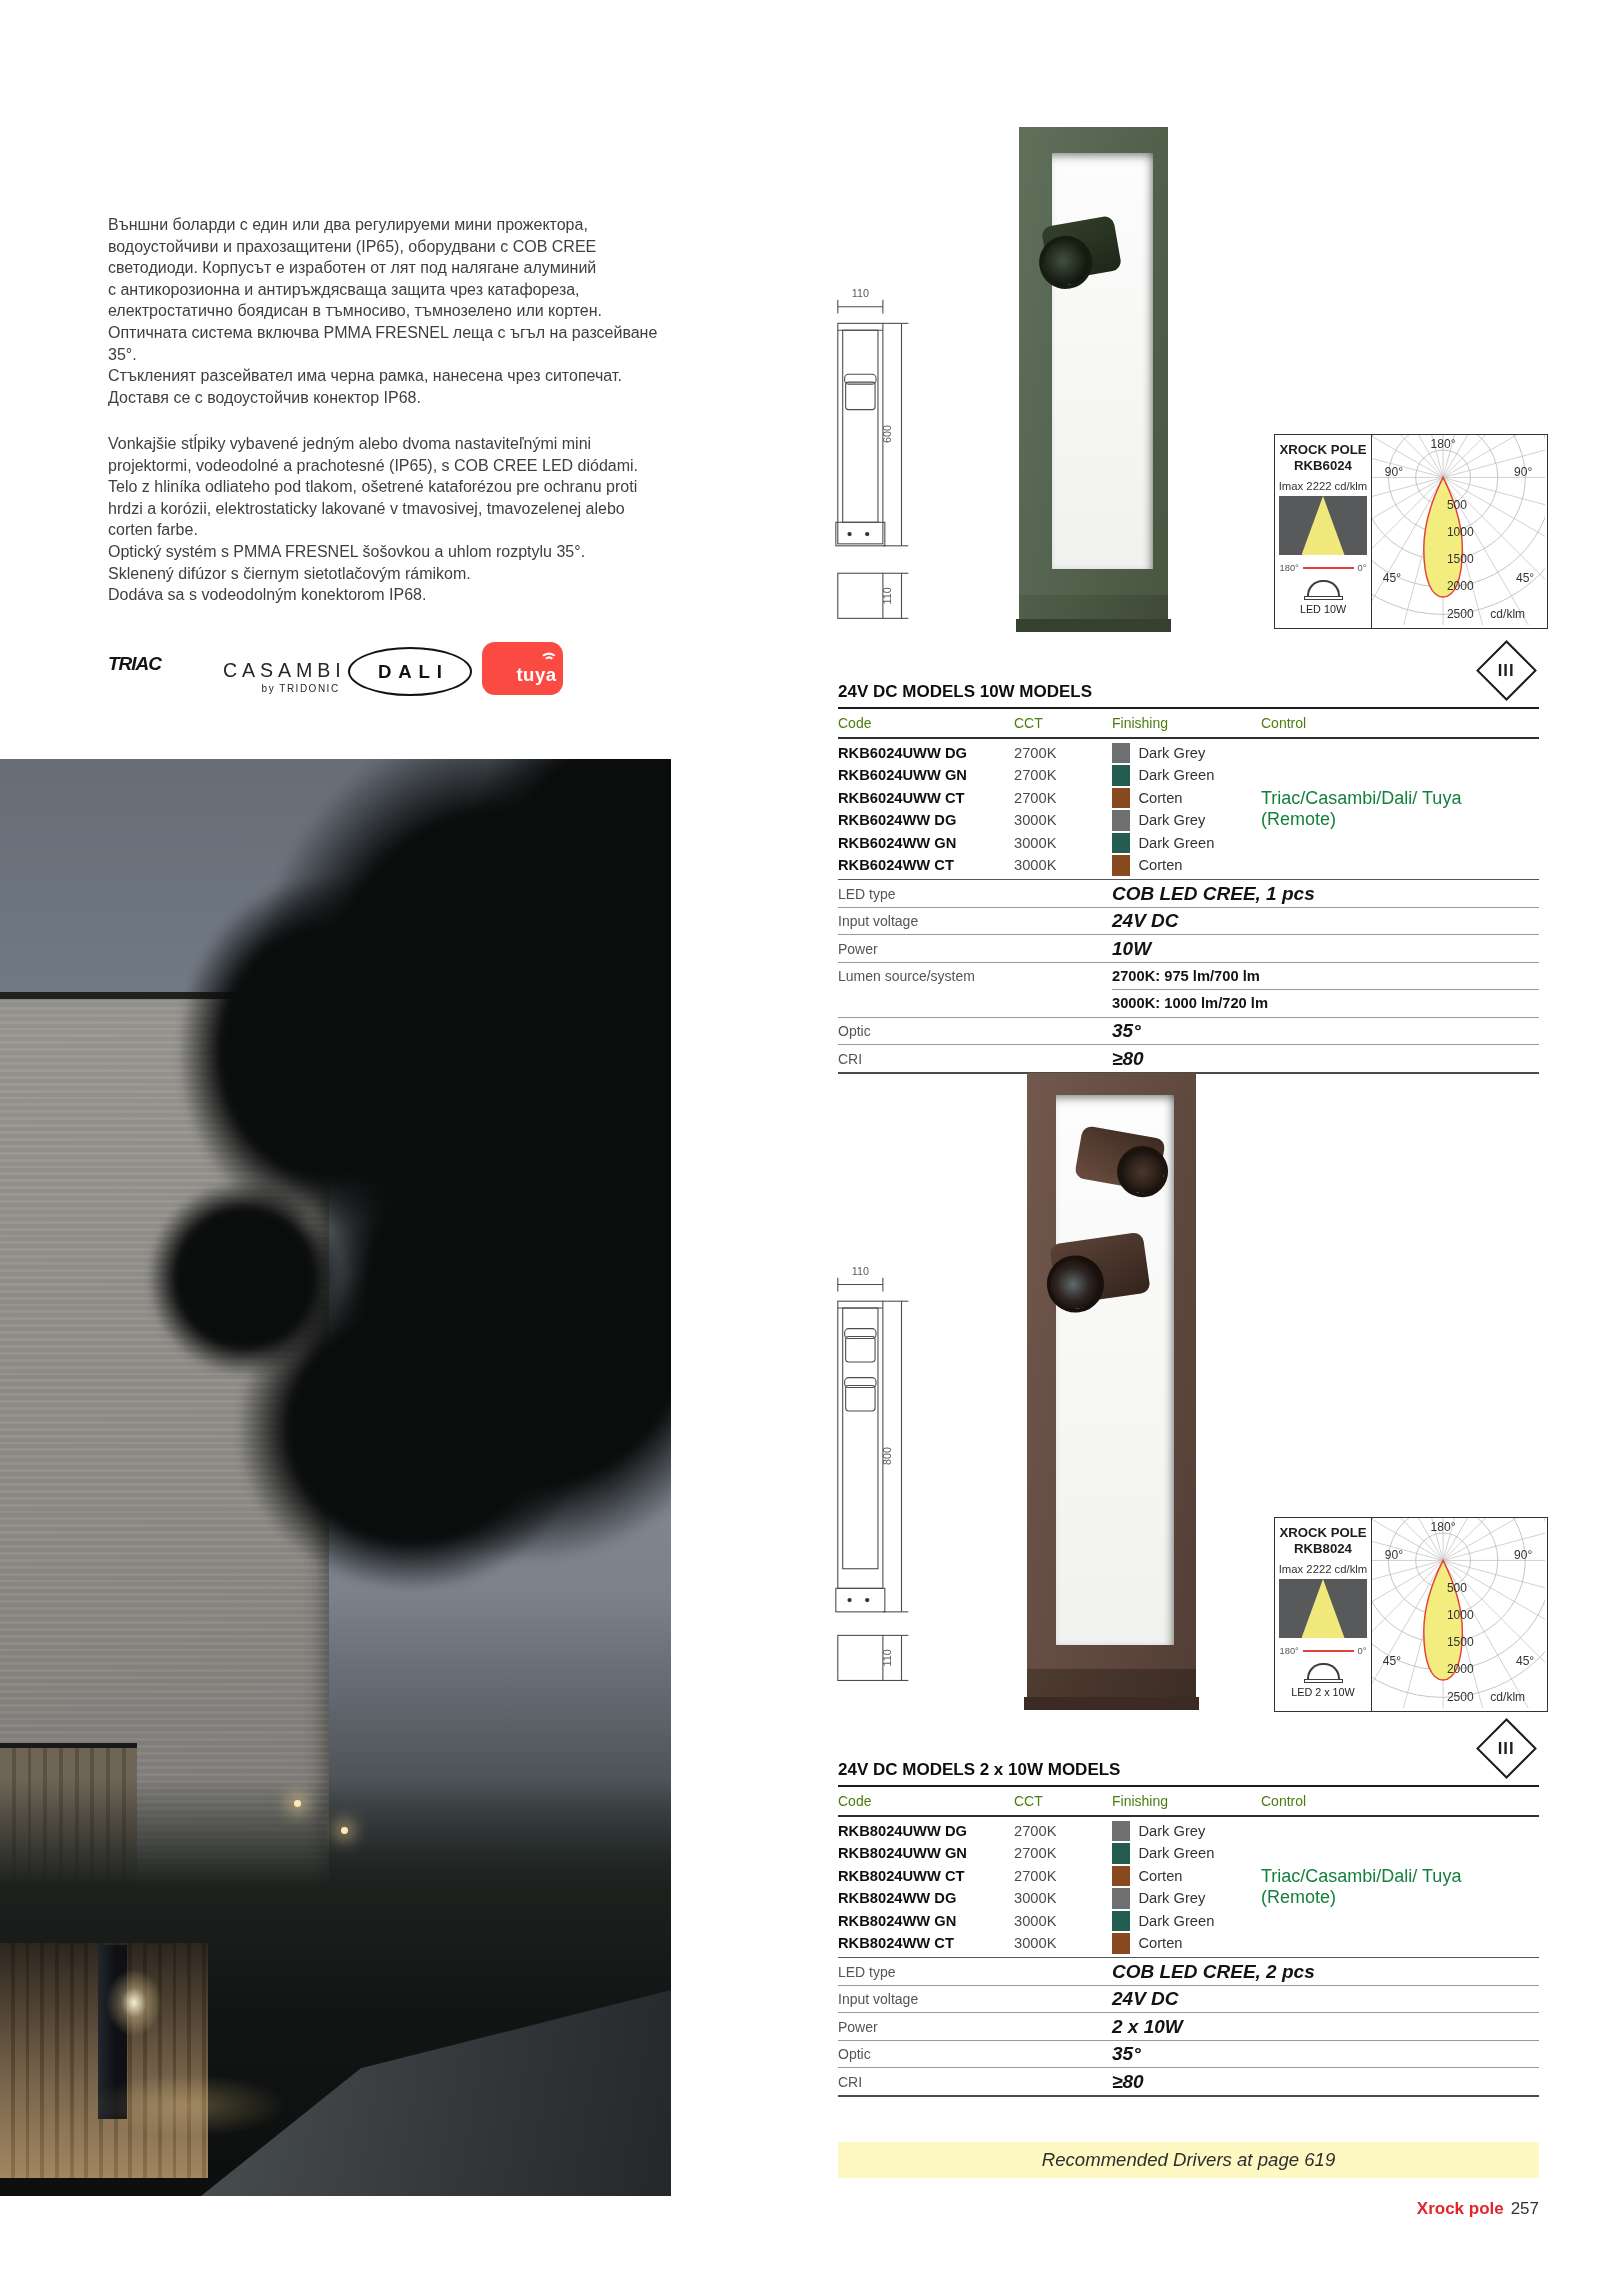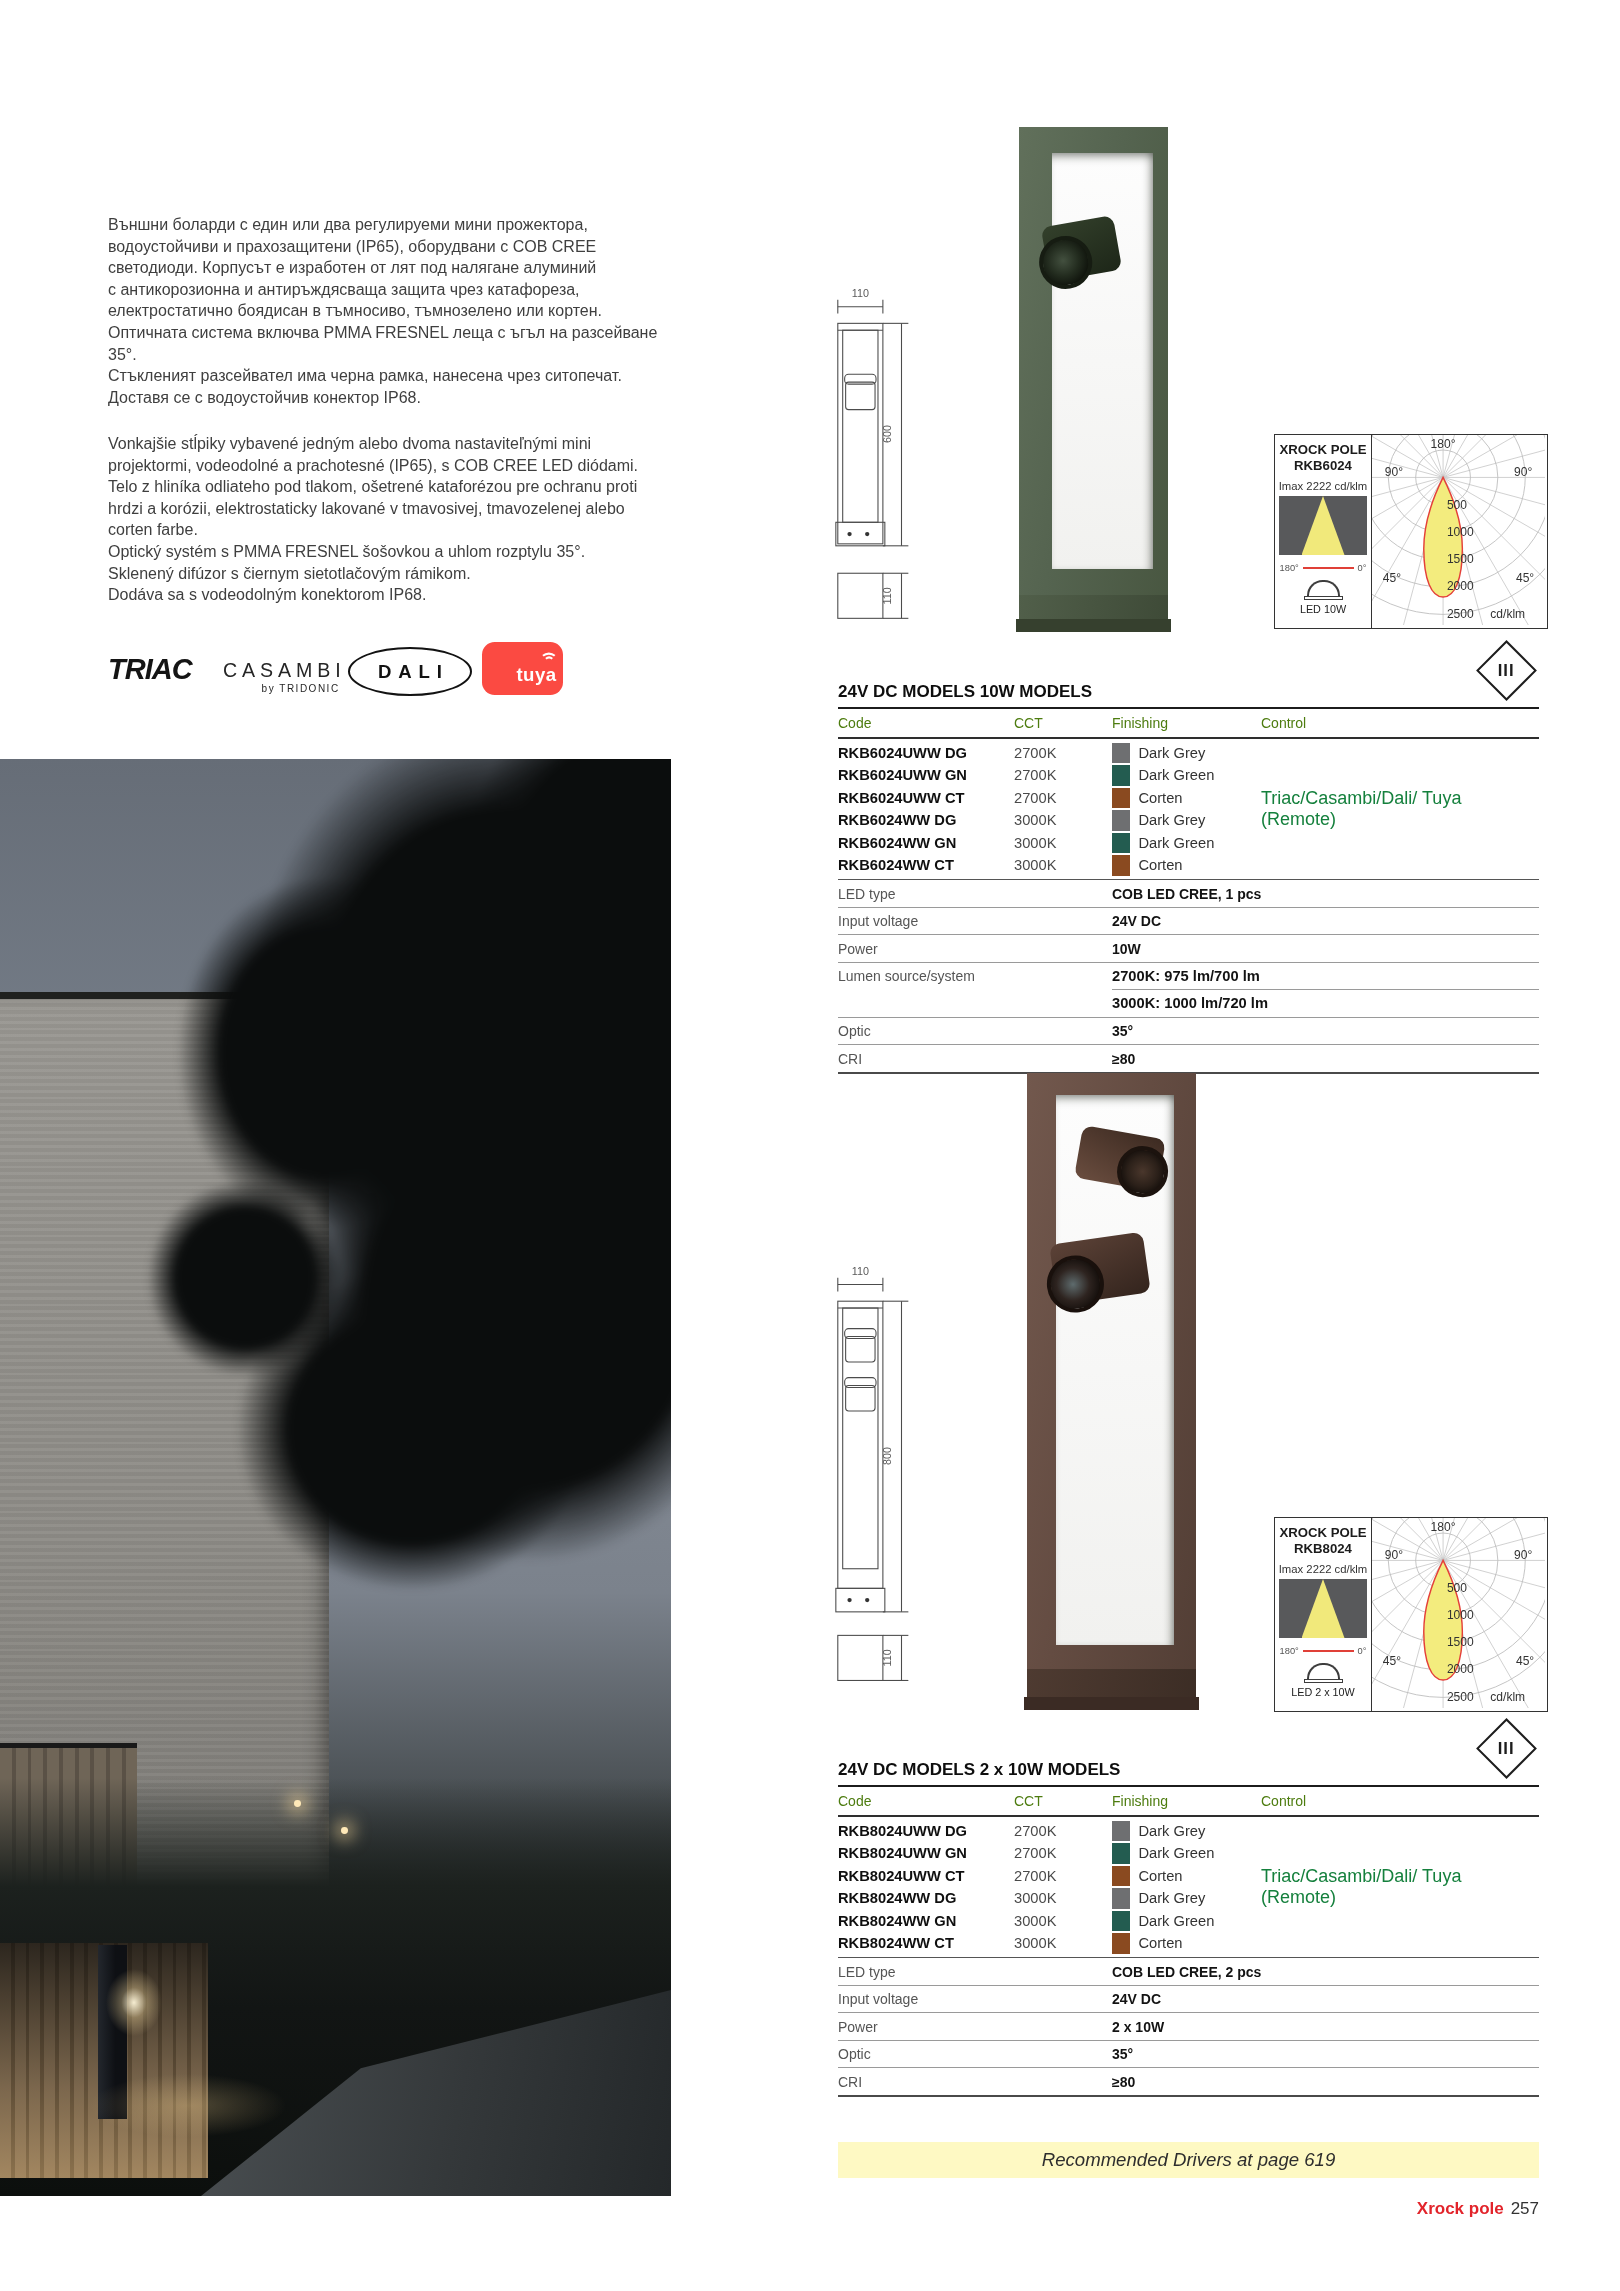--- a/index.html
+++ b/index.html
@@ -4,21 +4,21 @@
 <style>
   html,body{margin:0;padding:0;background:#ffffff;}
   .page{position:relative;width:1620px;height:2292px;background:#fff;overflow:hidden;
         font-family:"Liberation Sans",sans-serif;color:#222;}
   .abs{position:absolute;}
 
   
   .intro{white-space:pre-line;font-size:16px;line-height:21.6px;color:#3f3f3f;width:608px;}
 
   
-  .logo-triac{font-size:29px;font-weight:bold;font-style:italic;color:#141414;letter-spacing:-1px;}
+  .logo-triac{font-size:19px;font-weight:bold;font-style:italic;color:#141414;letter-spacing:-1px;}
   .logo-casambi{font-size:19.6px;letter-spacing:4.9px;color:#262626;}
   .logo-casambi-sub{font-size:10px;letter-spacing:1.5px;color:#262626;text-align:right;padding-right:5.9px;margin-top:1px;}
   .logo-dali{width:120px;height:45px;border:2.9px solid #121212;border-radius:50%;
              display:flex;align-items:center;justify-content:center;}
   .logo-dali span{font-weight:bold;font-size:18.6px;letter-spacing:6.9px;padding-left:6.9px;color:#121212;}
   .logo-tuya{width:53px;height:53px;border-radius:12.7px;display:flex;align-items:flex-end;justify-content:center;position:relative;padding-left:28px;}
   .logo-tuya .t-txt{color:#fff;font-weight:bold;font-size:18.6px;padding-bottom:8.8px;letter-spacing:0.5px;}
   .logo-tuya svg{position:absolute;top:4.9px;right:4.9px;}
 
   
@@ -104,21 +104,21 @@
   .thead .h1{width:176px;} .thead .h2{width:98px;} .thead .h3{width:149px;} .thead .h4{flex:1;}
   .tbody{position:relative;border-bottom:1.5px solid #555;padding:2.9px 0 2.9px;}
   .trow{display:flex;height:22.5px;align-items:center;}
   .c-code{width:176px;font-weight:bold;font-size:14.7px;color:#0f0f0f;}
   .c-cct{width:98px;font-size:14.7px;color:#4a4a4a;}
   .c-fin{width:149px;display:flex;align-items:center;font-size:14.7px;color:#333;}
   .swatch{width:17.6px;height:20.6px;margin-right:8.8px;display:inline-block;}
   .control-cell{position:absolute;left:423px;top:50%;transform:translateY(-50%);font-size:18px;color:#15803d;}
   .srow{display:flex;border-bottom:1px solid #9a9a9a;min-height:26.5px;align-items:center;}
   .srow .sl{width:274px;color:#555;font-size:14px;}
-  .srow .sv{font-weight:bold;color:#131313;font-size:14px;}
+  .srow .sv{font-weight:bold;color:#131313;font-size:19px;font-style:italic;}
   .srow.lumen{align-items:flex-start;}
   .srow.lumen .sl{line-height:26.5px;}
   .sv2{flex:1;}
   .svl{height:26.5px;line-height:26.5px;border-bottom:1px solid #9a9a9a;font-weight:bold;color:#131313;font-size:14.7px;}
   .svl.last{border-bottom:none;}
   .srow.end{border-bottom:2px solid #4a4a4a;}
 
   
   .note-band{width:701px;height:36px;text-align:center;line-height:36px;
              font-style:italic;font-size:18.6px;color:#2e2e2e;}

